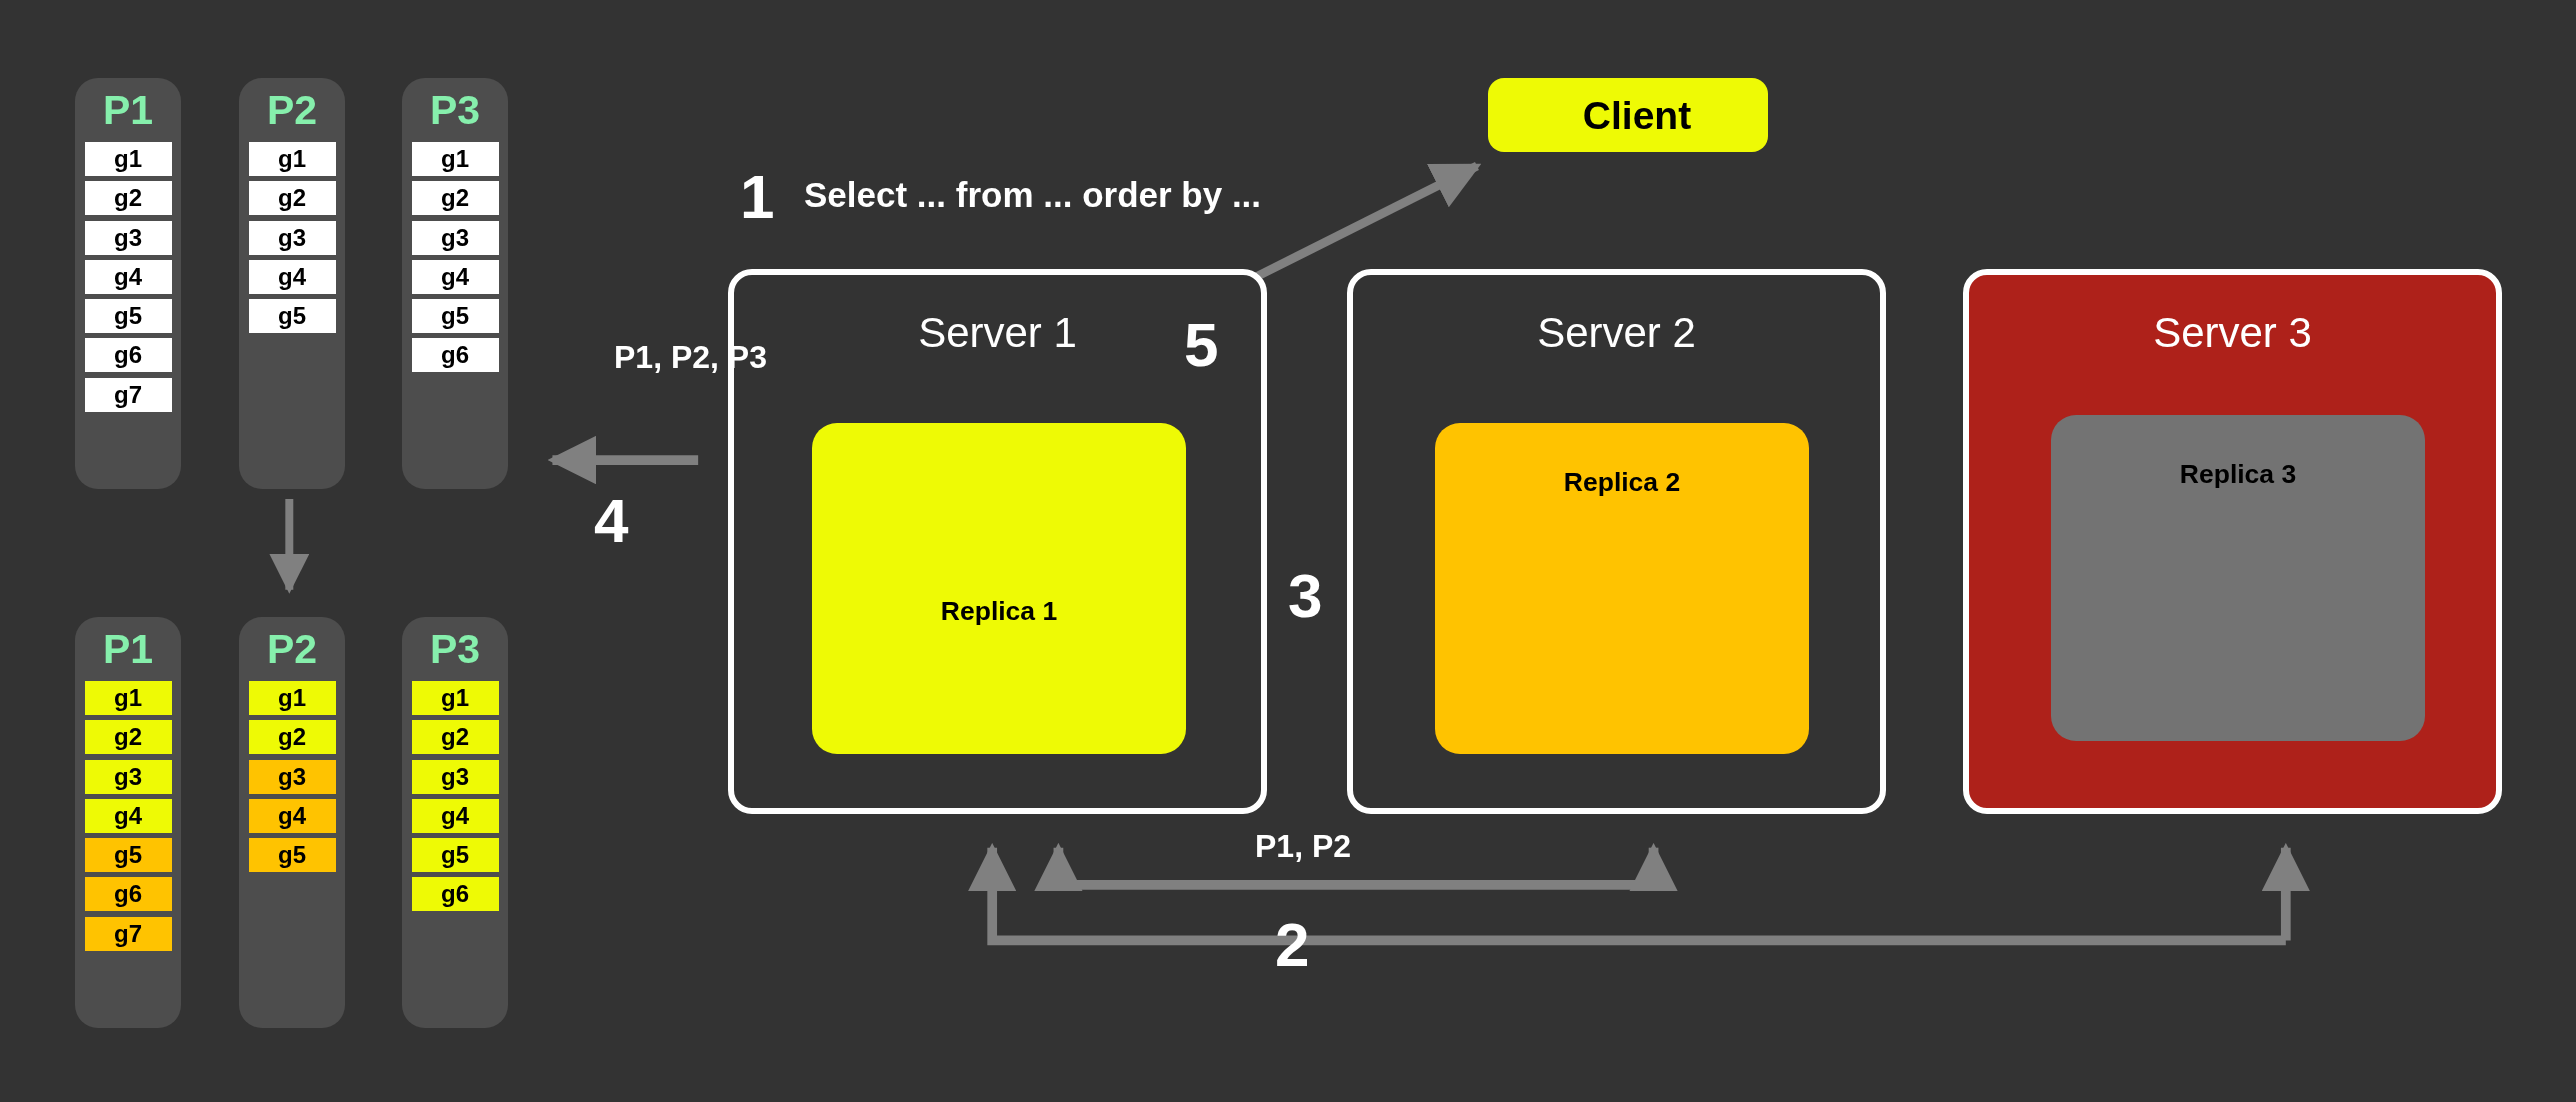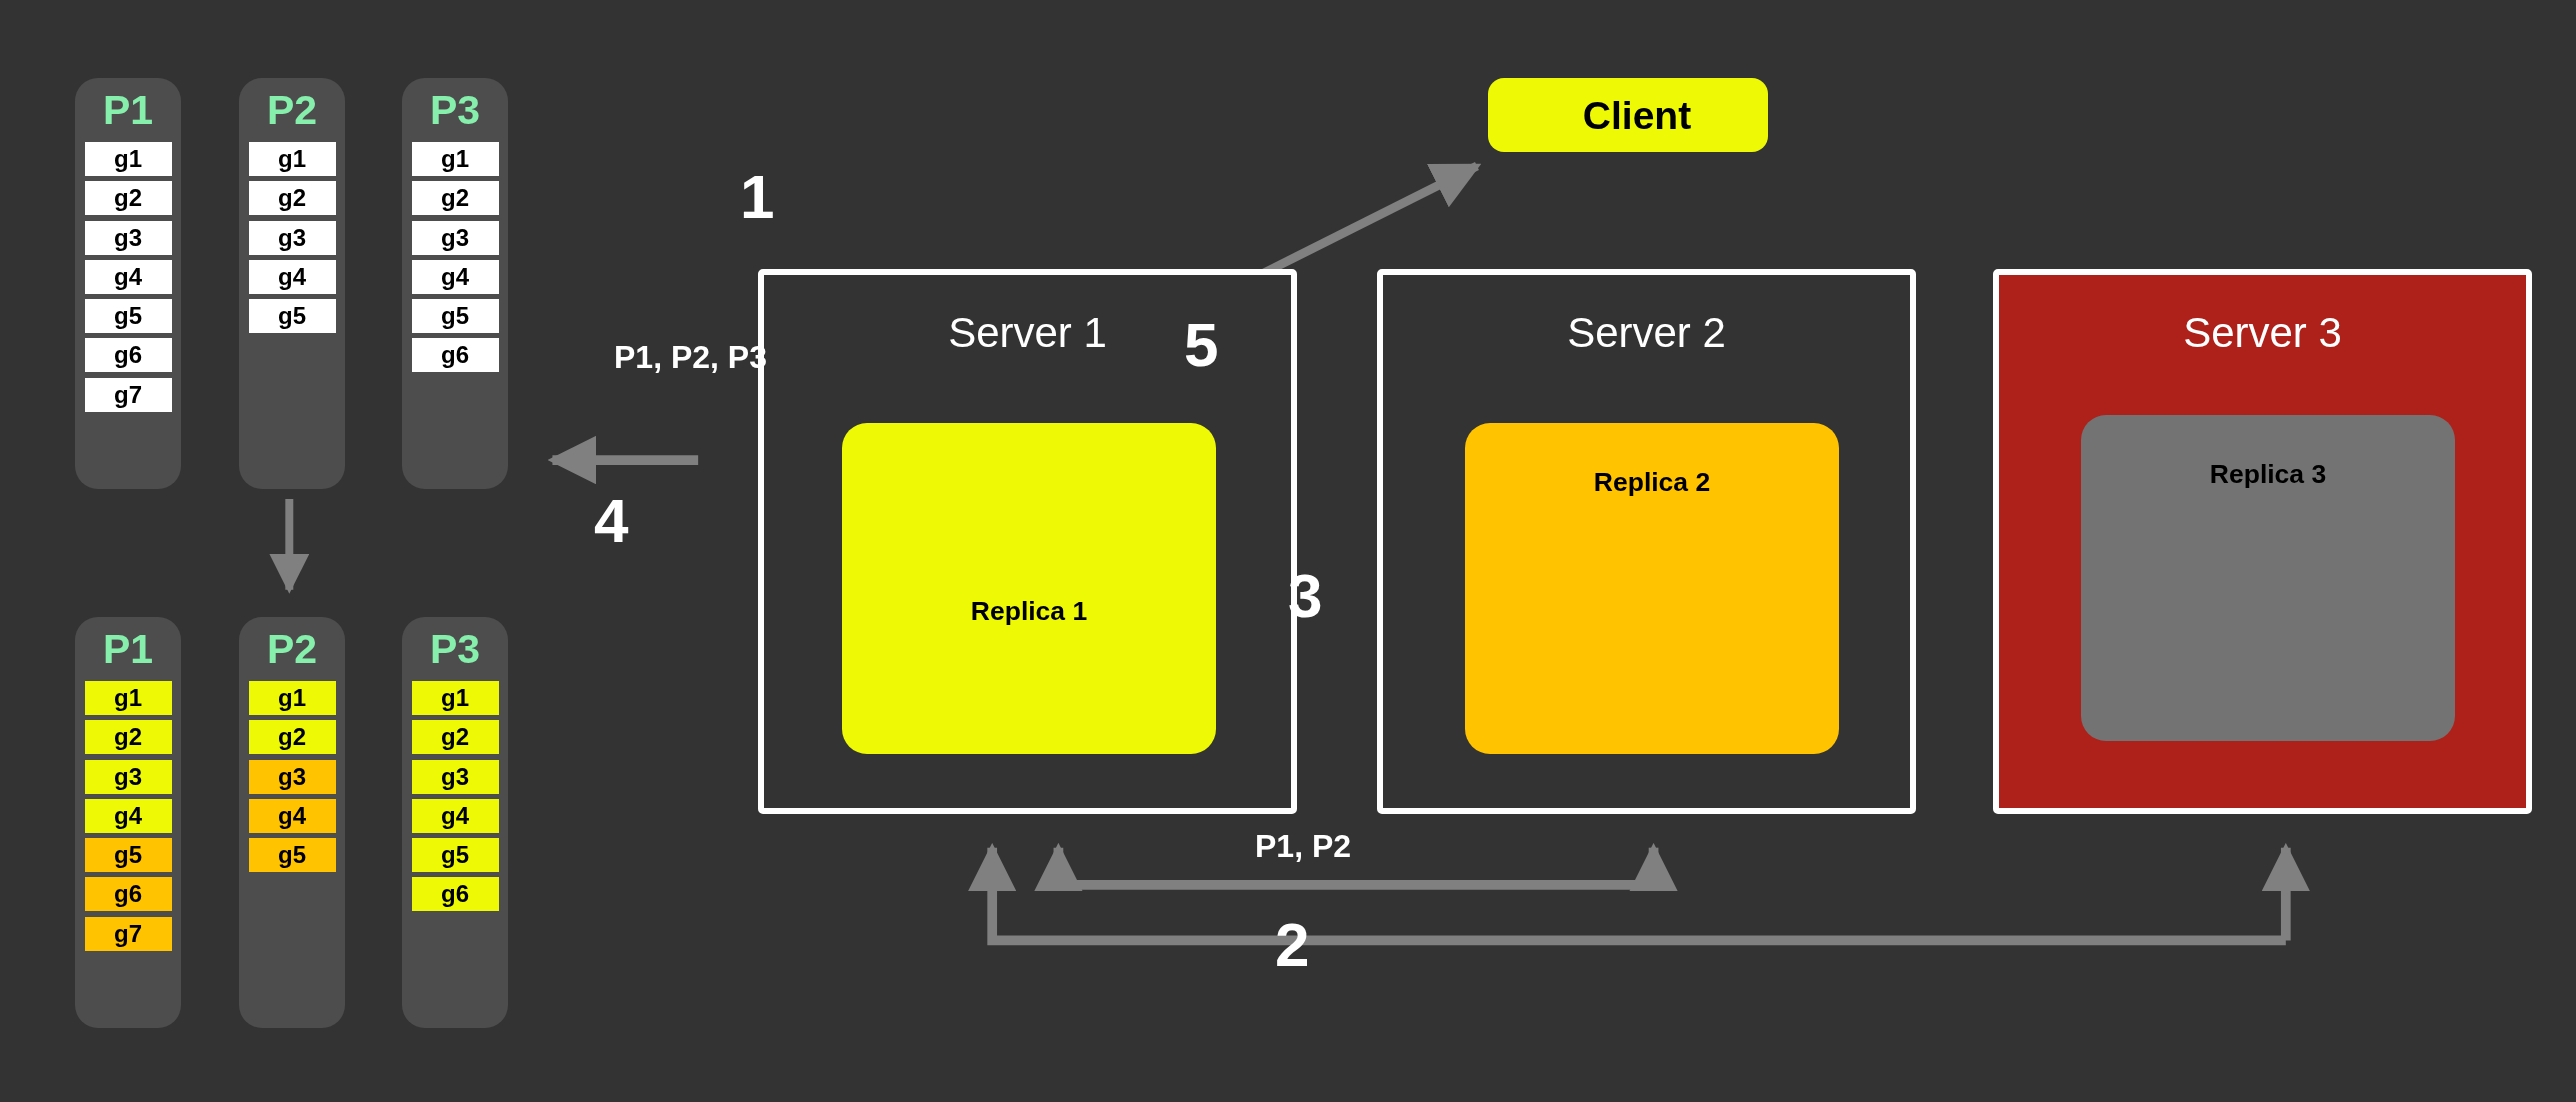--- a/index.html
+++ b/index.html
@@ -58,23 +58,22 @@
     background: #ffffff;
   }
   .cell.c-yellow { background: #EEFA05; }
   .cell.c-orange { background: #FFC300; }
   .cell.c-white  { background: #ffffff; }
 
   
   .server {
     position: absolute;
     border: 6.2px solid #ffffff;
-    border-radius: 5px;
+    border-radius: 24px;
     box-sizing: border-box;
-    margin-left: 30px;
   }
   .server-title {
     position: absolute;
     top: 37px;
     left: 0;
     width: 100%;
     text-align: center;
     color: #ffffff;
     font-size: 42px;
     font-weight: 400;
@@ -264,20 +263,21 @@
 
   <div class="server" style="left:1963px; top:269px; width:539px; height:545px; background:#AE211A;">
     <div class="server-title">Server 3</div>
     <div class="replica" style="left:82px; top:140px; width:374px; height:326px; background:#737373;">
       <span class="replica-label">Replica 3</span>
     </div>
   </div>
 
   <div class="anno step-num" style="left:740px; top:166px;">1</div>
 
+  <div class="anno query-text" style="left:804px; top:177px;">Select ... from ... order by ...</div>
 
   <div class="anno step-num" style="left:1184px; top:314px;">5</div>
 
   <div class="anno step-num" style="left:1288px; top:565px;">3</div>
 
   <div class="anno flow-label" style="left:614px; top:341px;">P1, P2, P3</div>
 
   <div class="anno step-num" style="left:594px; top:490px;">4</div>
 
   <div class="anno flow-label" style="left:1255px; top:830px;">P1, P2</div>

